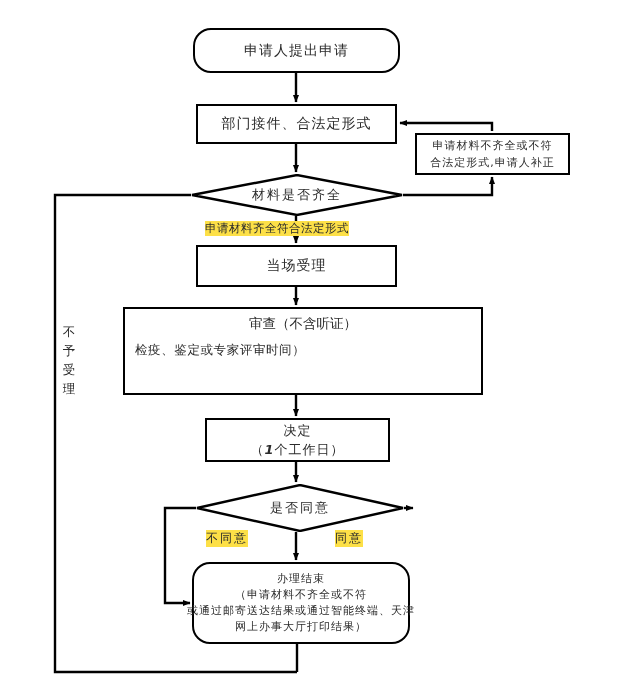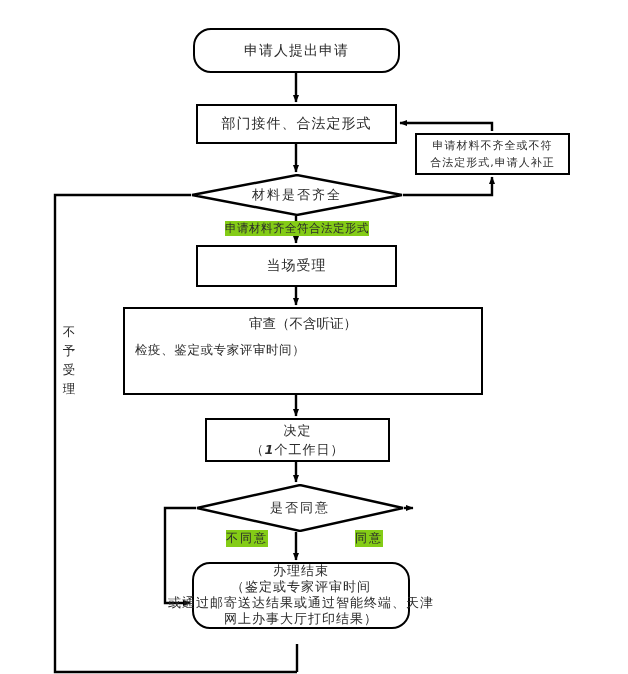--- a/index.html
+++ b/index.html
@@ -46,21 +46,21 @@
     border-radius: 18px;
   }
   
   #n-apply       { left:193px; top:28px;  width:207px; height:45px; font-size:14px; }
   #n-receive     { left:196px; top:104px; width:201px; height:40px; font-size:14px; }
   #n-supplement  { left:415px; top:133px; width:155px; height:42px; font-size:11px; line-height:17px;text-align:right; }
   #n-accept      { left:196px; top:245px; width:201px; height:42px; font-size:14px; }
   #n-review      { left:123px; top:307px; width:360px; height:88px; font-size:12.5px;
                    align-items:flex-start; justify-content:flex-start; padding:6px 10px 0 10px; }
   #n-decide      { left:205px; top:418px; width:185px; height:44px; font-size:13px; line-height:19px; }
-  #n-finish      { left:192px; top:562px; width:218px; height:67px; font-size:13px; line-height:16px;justify-content:flex-end; }
+  #n-finish      { left:192px; top:562px; width:218px; height:82px; font-size:11px; line-height:16px; }
 
   #n-review .title { width:100%; text-align:center; font-size:13.5px; margin-bottom:9px; }
   #n-review .body  { width:100%; text-align:left; }
   #n-review .body .ln { letter-spacing:0.6px; }
   #n-review em, #n-decide em { font-style: italic; font-weight: bold; }
 
   
   .diamond-wrap {
     position: absolute;
     z-index: 3;
@@ -80,22 +80,21 @@
   }
   #d-complete { left:191px; top:174px; width:212px; height:42px; }
   #d-agree    { left:196px; top:484px; width:208px; height:48px; }
 
   
   .edge-label {
     position: absolute;
     color: #2b2b2b;
     white-space: nowrap;
     z-index: 3;
-    background: #84cc16;
-    margin-left: 20px;
+    background: #fde047;
   }
   #lbl-qualified { left:205px; top:221px; font-size:11.5px; letter-spacing:0.5px; }
   #lbl-disagree  { left:206px; top:530px; font-size:12px; letter-spacing:2px; }
   #lbl-agree     { left:335px; top:530px; font-size:12px; letter-spacing:2px; }
 
   #lbl-reject {
     position: absolute;
     left: 61px; top: 322px;
     width: 16px;
     font-size: 12.5px;
@@ -191,21 +190,21 @@
       <polygon points="104,1 207,24 104,47 1,24" fill="#ffffff" stroke="#000000" stroke-width="2.4"></polygon>
     </svg>
     <div class="diamond-label">是否同意</div>
   </div>
 
   <div class="edge-label" id="lbl-disagree">不同意</div>
   <div class="edge-label" id="lbl-agree">同意</div>
 
   <div class="node rounded" id="n-finish">
     <span class="ln">办理结束</span>
-    <span class="ln">（鉴定或专家评审时间</span>
+    <span class="ln">（申请材料不齐全或不符</span>
     <span class="ln">或通过邮寄送达结果或通过智能终端、天津</span>
     <span class="ln">网上办事大厅打印结果）</span>
   </div>
 
   <div id="lbl-reject">
     <span>不</span>
     <span>予</span>
     <span>受</span>
     <span>理</span>
   </div>

